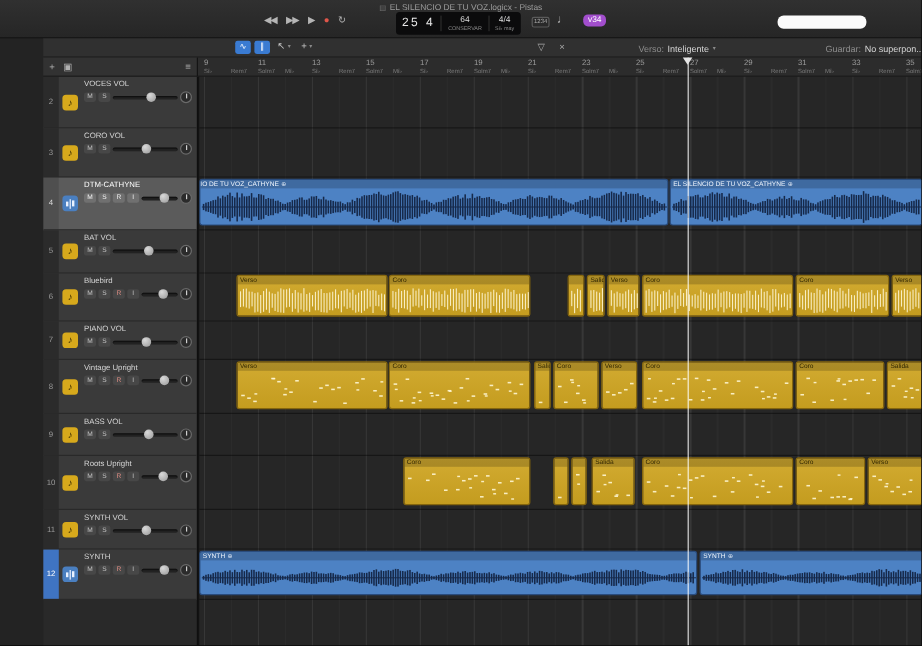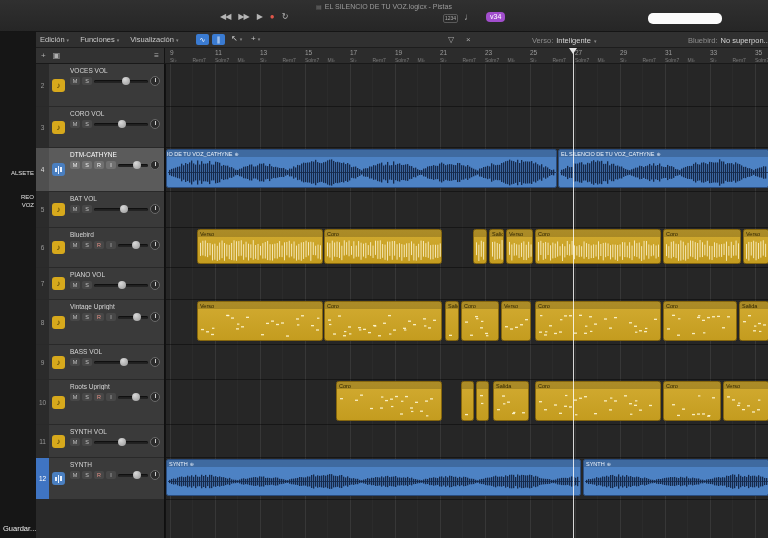--- a/index.html
+++ b/index.html
@@ -121,60 +121,61 @@
     <div class="window-title">
       <span class="doc-icon">▤</span><span>EL SILENCIO DE TU VOZ.logicx - Pistas</span>
     </div>
     <div class="transport">
         <span class="tbtn">◀◀</span>
         <span class="tbtn">▶▶</span>
         <span class="tbtn">▶</span>
         <span class="tbtn" style="color: rgb(224, 86, 74);">●</span>
         <span class="tbtn">↻</span>
       </div>
+    <div class="lcd">
+      <div class="lcd-pos">
+        <span>25</span> <span>4</span>
+      </div>
+      <div class="lcd-sep"></div>
+      <div class="lcd-col">
+        <div class="lcd-main">64</div>
+        <div class="lcd-sub">CONSERVAR</div>
+      </div>
+      <div class="lcd-sep"></div>
+      <div class="lcd-col">
+        <div class="lcd-main">4/4</div>
+        <div class="lcd-sub">Si♭ may</div>
+      </div>
+    </div>
     <div class="count-in">1234</div>
     <div class="metronome">♩</div>
     <div class="version-badge">v34</div>
     <div class="white-pill"></div>
   </div>
 
   <div class="menubar">
-    <div class="menus">
-        <div class="menu-item">
-          <span>Edición</span>
-          <span class="chev">▾</span>
-        </div>
-        <div class="menu-item">
-          <span>Funciones</span>
-          <span class="chev">▾</span>
-        </div>
-        <div class="menu-item">
-          <span>Visualización</span>
-          <span class="chev">▾</span>
-        </div>
-      </div>
     <span class="mb-toggle" style="left:160px">∿</span>
     <span class="mb-toggle" style="left:176px">∥</span>
     <span class="mb-tool" style="left:195px">
       <span>↖</span>
         <span class="chev">▾</span>
     </span>
     <span class="mb-tool" style="left:215px">
       <span>+</span>
         <span class="chev">▾</span>
     </span>
     <span class="mb-icon" style="left:412px">▽</span>
     <span class="mb-icon" style="left:430px">×</span>
     <span class="mb-right" style="left:496px">
       <span class="lab">Verso:</span>
       <span class="val">Inteligente</span>
       <span class="chev">▾</span>
     </span>
     <span class="mb-right" style="left:652px">
-      <span class="lab">Bluebird:</span>
+      <span class="lab">Guardar:</span>
       <span class="val">No superpon...</span>
     </span>
   </div>
 
   <div class="hdr-tools">
     <span class="ic">+</span>
     <span class="ic">▣</span>
     <span class="spacer"></span>
     <span class="ic">≡</span>
   </div>
@@ -1657,22 +1658,16 @@
             <rect x="173" y="7.226067740441131" width="1.3" height="12.547864519117738" fill="#16294a"></rect>
             <rect x="175" y="8.510701258582287" width="1.3" height="9.978597482835427" fill="#16294a"></rect>
             <rect x="177" y="8.740091335290831" width="1.3" height="9.519817329418336" fill="#16294a"></rect>
             <rect x="179" y="9.933679331528403" width="1.3" height="7.1326413369431965" fill="#16294a"></rect>
             <rect x="181" y="10.057048811145625" width="1.3" height="6.88590237770875" fill="#16294a"></rect>
           </svg>
         </div>
       </div>
     </div>
 
-  <div class="left-strip">
-    <div class="save-label">Guardar...</div>
-  <div class="fragment" style="top: 138px;">ALSETE</div>
-      <div class="fragment" style="top: 162px;">REO</div>
-      <div class="fragment" style="top: 170px;">VOZ</div>
-    </div>
 
 <div class="playhead" style="left: 573px;"></div>
     <div class="ph-head" style="left: 569px;"></div>
   </div>
 
 </body></html>

